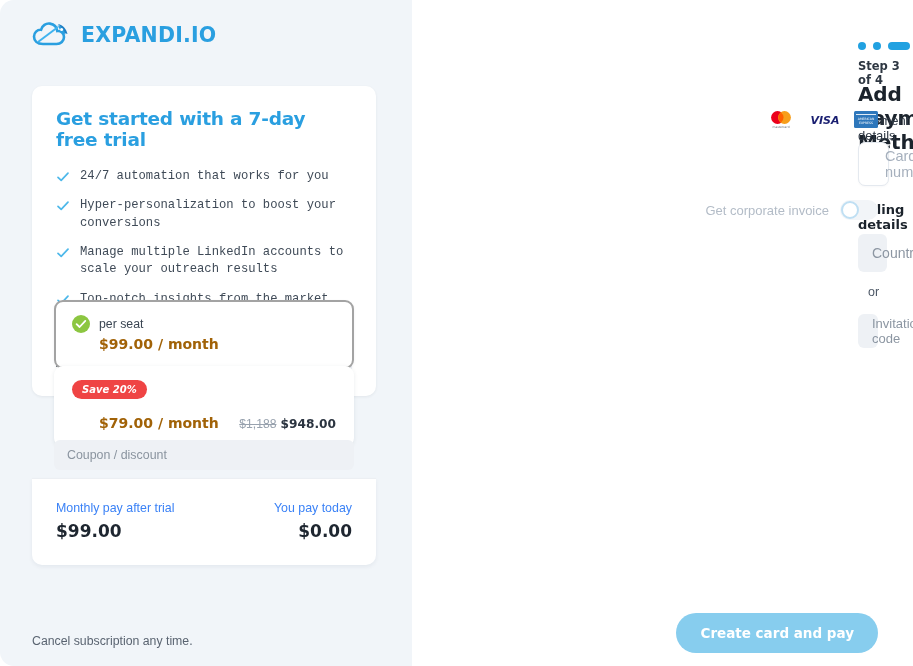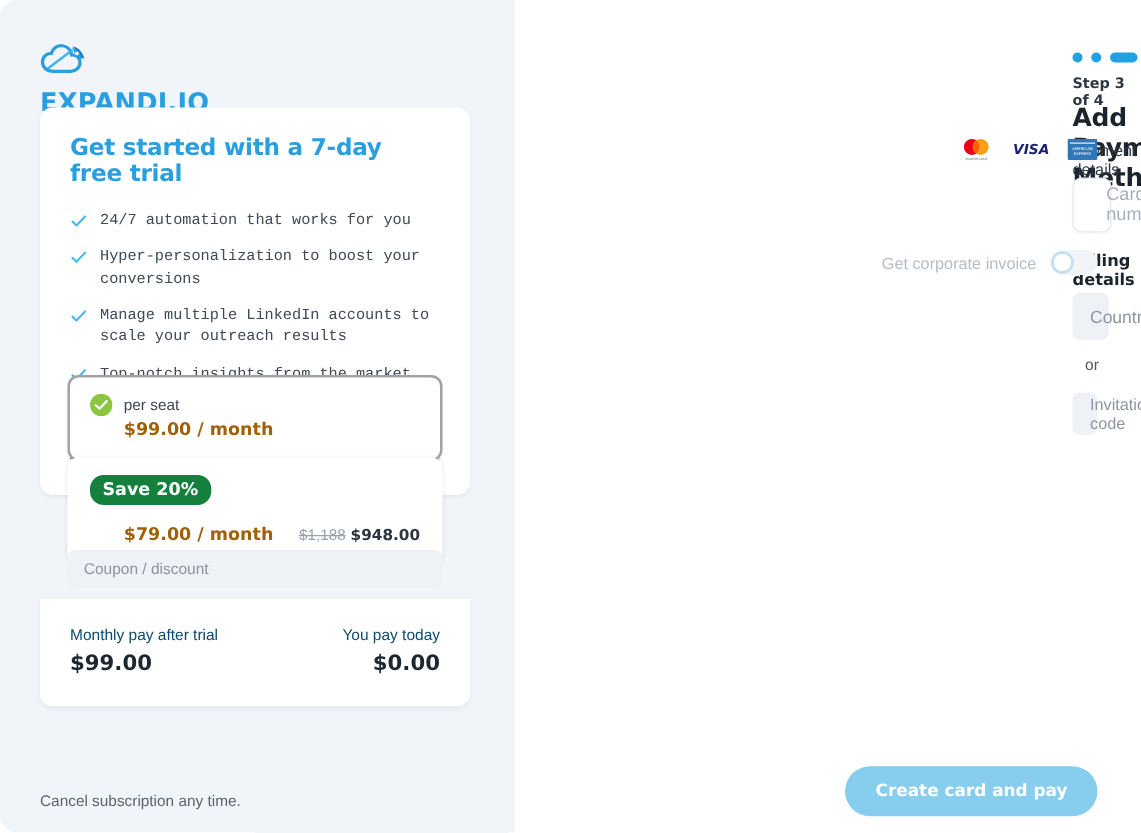--- a/index.html
+++ b/index.html
@@ -12,21 +12,21 @@
   .page { position: relative; width: 913px; height: 666px; display: flex; background: #ffffff; }
 
   
   .left-panel {
     position: relative;
     width: 412px; height: 666px;
     background: #f1f5f9;
     border-radius: 14px 0 0 14px;
     flex: 0 0 412px;
   }
-  .logo-row { position: absolute; left: 32px; top: 33px; display: flex; gap: 7px; flex-direction: column; }
+  .logo-row { position: absolute; left: 32px; top: 20px; display: flex; align-items: center; gap: 7px; }
   .logo-mark { width: 42px; height: 30px; display: block; }
   .logo-text { font-size: 20.5px; font-weight: 700; letter-spacing: 0.2px; color: #2a9fe0; font-family: "DejaVu Sans", sans-serif; }
 
   .trial-card {
     position: absolute; left: 32px; top: 86px;
     width: 344px;
     background: #ffffff;
     border-radius: 10px;
     box-shadow: 0 1px 3px rgba(22,40,60,0.07);
     padding: 22px 24px 18px 24px;
@@ -66,24 +66,25 @@
     top: 366px; padding: 12px 16px 14px 16px;
     border: 2px solid #ffffff;
     box-shadow: 0 1px 4px rgba(22,40,60,0.09);
   }
   .plan-head { display: flex; align-items: center; gap: 9px; }
   .plan-name { font-size: 12.3px; color: #3b4653; }
   .plan-price { font-size: 14px; font-weight: 700; color: #a16207; margin-top: 3px; margin-left: 27px; font-family: "DejaVu Sans", sans-serif; }
   .plan-alt .plan-head { justify-content: space-between; }
   .plan-head-left { display: flex; align-items: center; gap: 9px; }
   .save-badge {
-    background: #15803d; color: #ffffff;
-    font-size: 14px; font-weight: 700;
+    background: #ef4444; color: #ffffff;
+    font-size: 10px; font-weight: 700;
     padding: 4px 10px; border-radius: 11px;
     font-family: "DejaVu Sans", sans-serif;
+    font-style: italic;
   }
   .plan-bottom { display: flex; align-items: baseline; justify-content: space-between; margin-top: 4px; }
   .plan-bottom .plan-price { margin-top: 12px; }
   .price-compare { font-size: 12.2px; color: #2b3440; }
   .old-price { color: #98a2ae; text-decoration: line-through; margin-right: 4px; }
   .new-price { font-weight: 700; font-family: "DejaVu Sans", sans-serif; }
 
   .coupon {
     position: absolute; left: 54px; top: 440px; width: 300px;
     height: 30px; background: #eef1f5; border-radius: 6px;
@@ -92,21 +93,21 @@
   }
 
   .summary {
     position: absolute; left: 32px; top: 478px; width: 344px;
     background: #ffffff; border-radius: 0 0 10px 10px;
     padding: 22px 24px 24px 24px;
     box-shadow: 0 2px 4px rgba(22,40,60,0.06);
     border-top: 1px solid #eceff3;
   }
   .summary-row { display: flex; justify-content: space-between; }
-  .summary-lbl { font-size: 12.4px; color: #0c4a6e; }
+  .summary-lbl { font-size: 12.4px; color: #3b82f6; }
   .summary-amt { font-size: 17px; font-weight: 700; color: #1e2630; margin-top: 6px; font-family: "DejaVu Sans", sans-serif; }
   .sum-right { text-align: right; }
 
   .left-footer { position: absolute; left: 32px; right: 22px; bottom: 18px; display: flex; align-items: center; justify-content: space-between; }
   .secure-badge { display: flex; align-items: center; gap: 7px; }
   .secure-txt-top { font-size: 12.5px; font-weight: 700; color: #1d242c; letter-spacing: -0.2px; line-height: 1.05; font-family: "DejaVu Sans", sans-serif; }
   .secure-txt-bot { font-size: 6.2px; font-weight: 700; color: #5d6670; letter-spacing: 0.25px; margin-top: 2px; font-family: "DejaVu Sans", sans-serif; }
   .cancel-note { font-size: 12.3px; color: #5a6471; }
 
   

